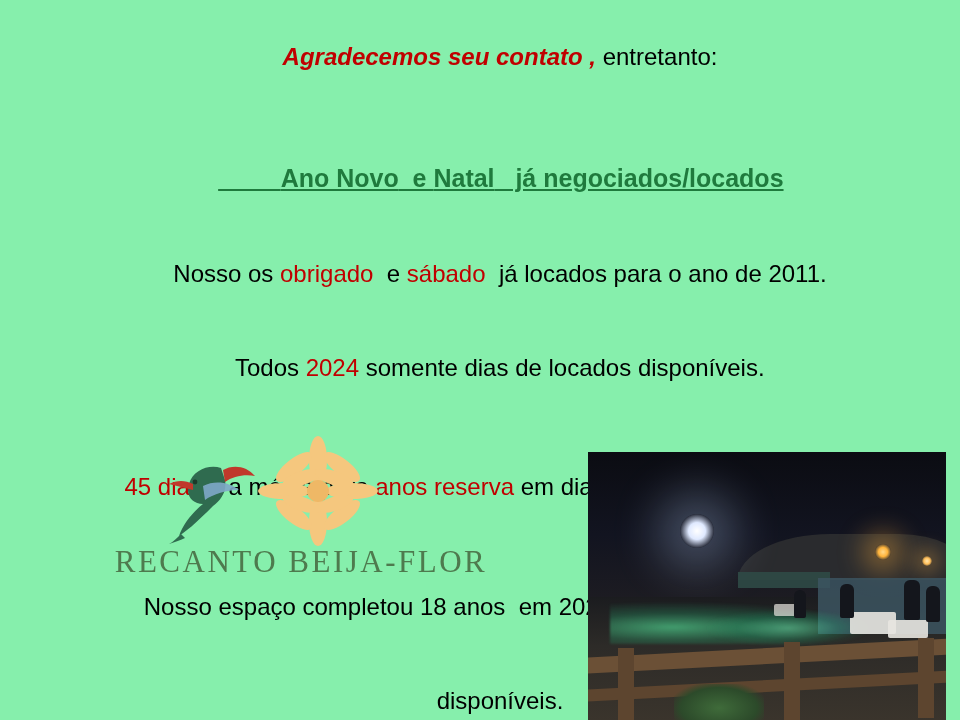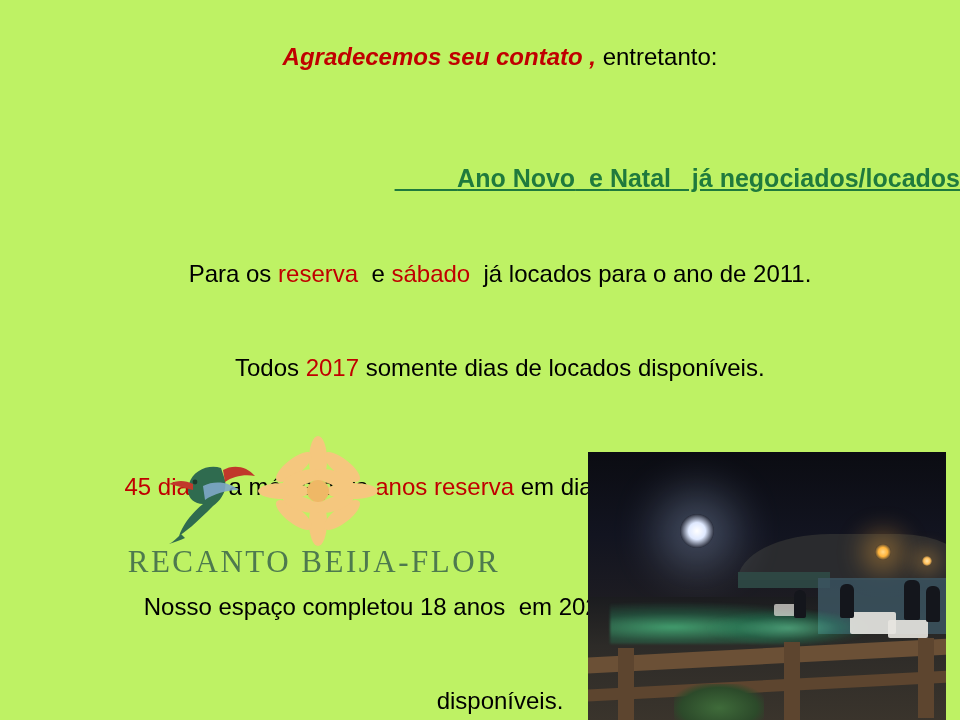--- a/index.html
+++ b/index.html
@@ -13,21 +13,21 @@
     overflow: hidden;
     font-family: "Liberation Sans", sans-serif;
     color: #000000;
     position: relative;
   }
 
   .slide {
     position: relative;
     width: 960px;
     height: 720px;
-    background: #bef264;
+    background: #86efac;
   }
 
   .text-block {
     position: absolute;
     left: 0;
     top: 0;
     width: 960px;
     text-align: center;
   }
 
@@ -56,34 +56,33 @@
   }
   .red {
     color: #C00000;
   }
   .black {
     color: #000000;
   }
 
   .heading2 {
     font-size: 25px;
-    text-align: right;
   }
 
   
   .logo {
     position: absolute;
     left: 78px;
     top: 436px;
     width: 440px;
     height: 175px;
   }
   .logo-wordmark {
     position: absolute;
-    left: 16px;
+    left: 3px;
     top: 108px;
     width: 440px;
     text-align: center;
     font-family: "Liberation Serif", serif;
     font-size: 31px;
     letter-spacing: 2.5px;
     color: #4E7A4E;
     white-space: nowrap;
   }
 
@@ -216,25 +215,25 @@
       <span class="bold-italic-red">Agradecemos seu contato ,</span><span class="black"> entretanto:</span>
     </div>
 
     <div class="line l-blank">&nbsp;</div>
 
     <div class="line heading2">
       <span class="underline-space">         </span><span class="green-bold-underline">Ano Novo</span><span class="green-bold-underline">  e </span><span class="green-bold-underline">Natal</span><span class="green-bold-underline">   já negociados/locados</span>
     </div>
 
     <div class="line">
-      <span class="black">Para os </span><span class="red">reserva</span><span class="black">  e </span><span class="red">sábado</span><span class="black">  já locados para o ano de 2011.</span>
-    </div>
-
-    <div class="line">
-      <span class="black">Todos </span><span class="red">2017</span><span class="black"> somente dias de locados disponíveis.</span>
+      <span class="black">Nosso os </span><span class="red">obrigado</span><span class="black">  e </span><span class="red">sábado</span><span class="black">  já locados para o ano de 2011.</span>
+    </div>
+
+    <div class="line">
+      <span class="black">Todos </span><span class="red">2024</span><span class="black"> somente dias de locados disponíveis.</span>
     </div>
 
     <div class="line l-blank">&nbsp;</div>
 
     <div class="line">
       <span class="red">45 dias</span><span class="black"> é a média para </span><span class="red">anos reserva</span><span class="black"> em dias de sábado ou domingo...</span>
     </div>
 
     <div class="line l-blank">&nbsp;</div>
 

